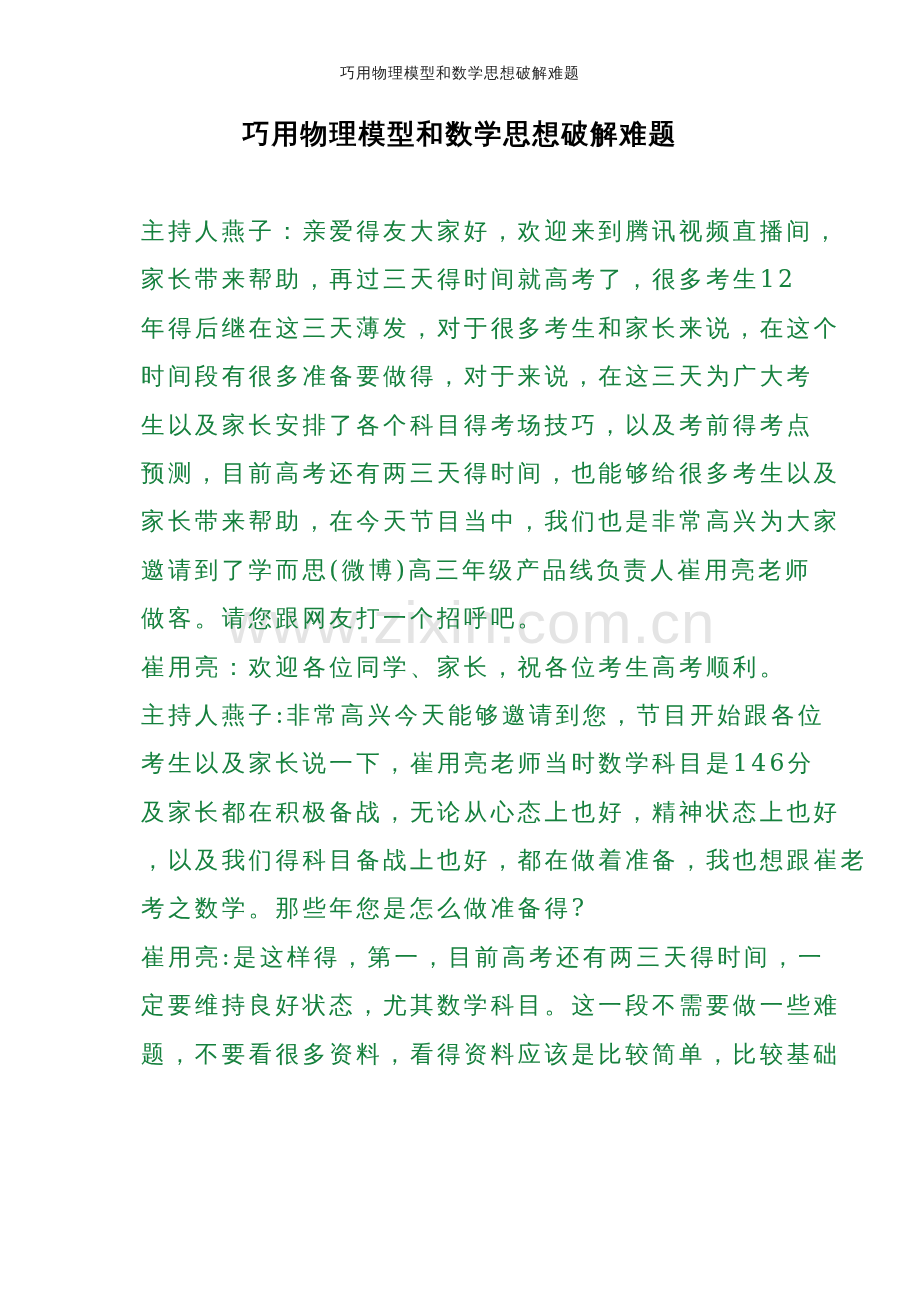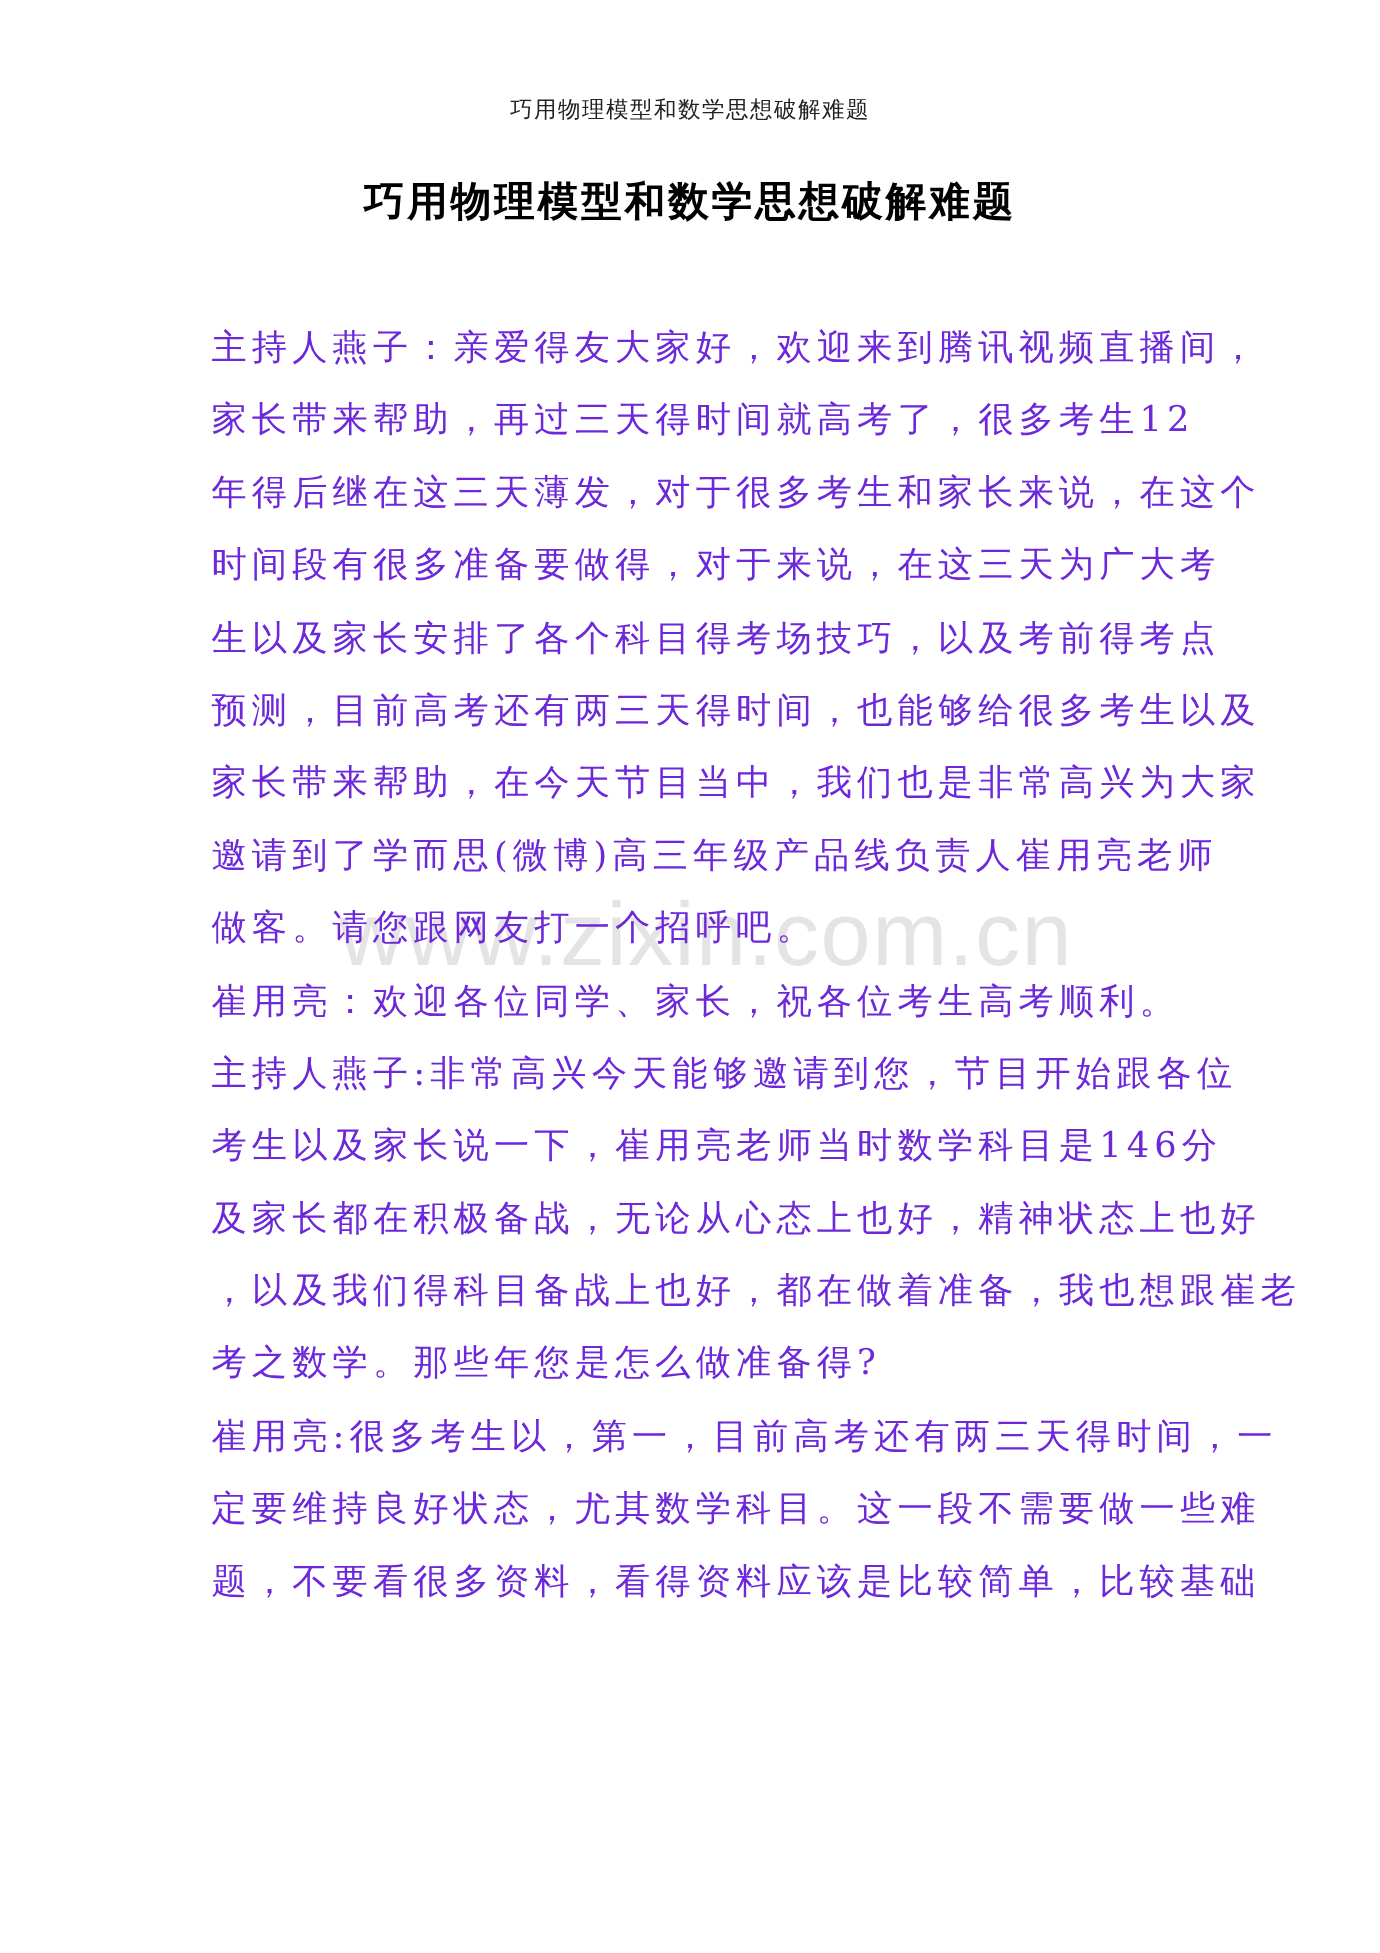--- a/index.html
+++ b/index.html
@@ -41,21 +41,21 @@
       top: 216px;
       left: 141px;
       width: 640px;
     }
     .line {
       height: 48.4px;
       line-height: 30px;
       font-size: 23.5px;
       letter-spacing: 3.4px;
       white-space: nowrap;
-      color: #6d28d9;
+      color: #15803d;
     }
     .watermark {
       position: absolute;
       top: 588px;
       left: 226px;
       font-family: "Liberation Sans", "DejaVu Sans", sans-serif;
       font-size: 60px;
       letter-spacing: 1px;
       color: #e4e4e4;
       z-index: 0;
@@ -82,16 +82,16 @@
   <div class="line">预测，目前高考还有两三天得时间，也能够给很多考生以及</div>
   <div class="line">家长带来帮助，在今天节目当中，我们也是非常高兴为大家</div>
   <div class="line">邀请到了学而思(微博)高三年级产品线负责人崔用亮老师</div>
   <div class="line">做客。请您跟网友打一个招呼吧。</div>
   <div class="line">崔用亮：欢迎各位同学、家长，祝各位考生高考顺利。</div>
   <div class="line">主持人燕子:非常高兴今天能够邀请到您，节目开始跟各位</div>
   <div class="line">考生以及家长说一下，崔用亮老师当时数学科目是146分</div>
   <div class="line">及家长都在积极备战，无论从心态上也好，精神状态上也好</div>
   <div class="line">，以及我们得科目备战上也好，都在做着准备，我也想跟崔老</div>
   <div class="line">考之数学。那些年您是怎么做准备得?</div>
-  <div class="line">崔用亮:很多考生以，第一，目前高考还有两三天得时间，一</div>
+  <div class="line">崔用亮:是这样得，第一，目前高考还有两三天得时间，一</div>
   <div class="line">定要维持良好状态，尤其数学科目。这一段不需要做一些难</div>
   <div class="line">题，不要看很多资料，看得资料应该是比较简单，比较基础</div>
 </div>
 
 </body></html>

